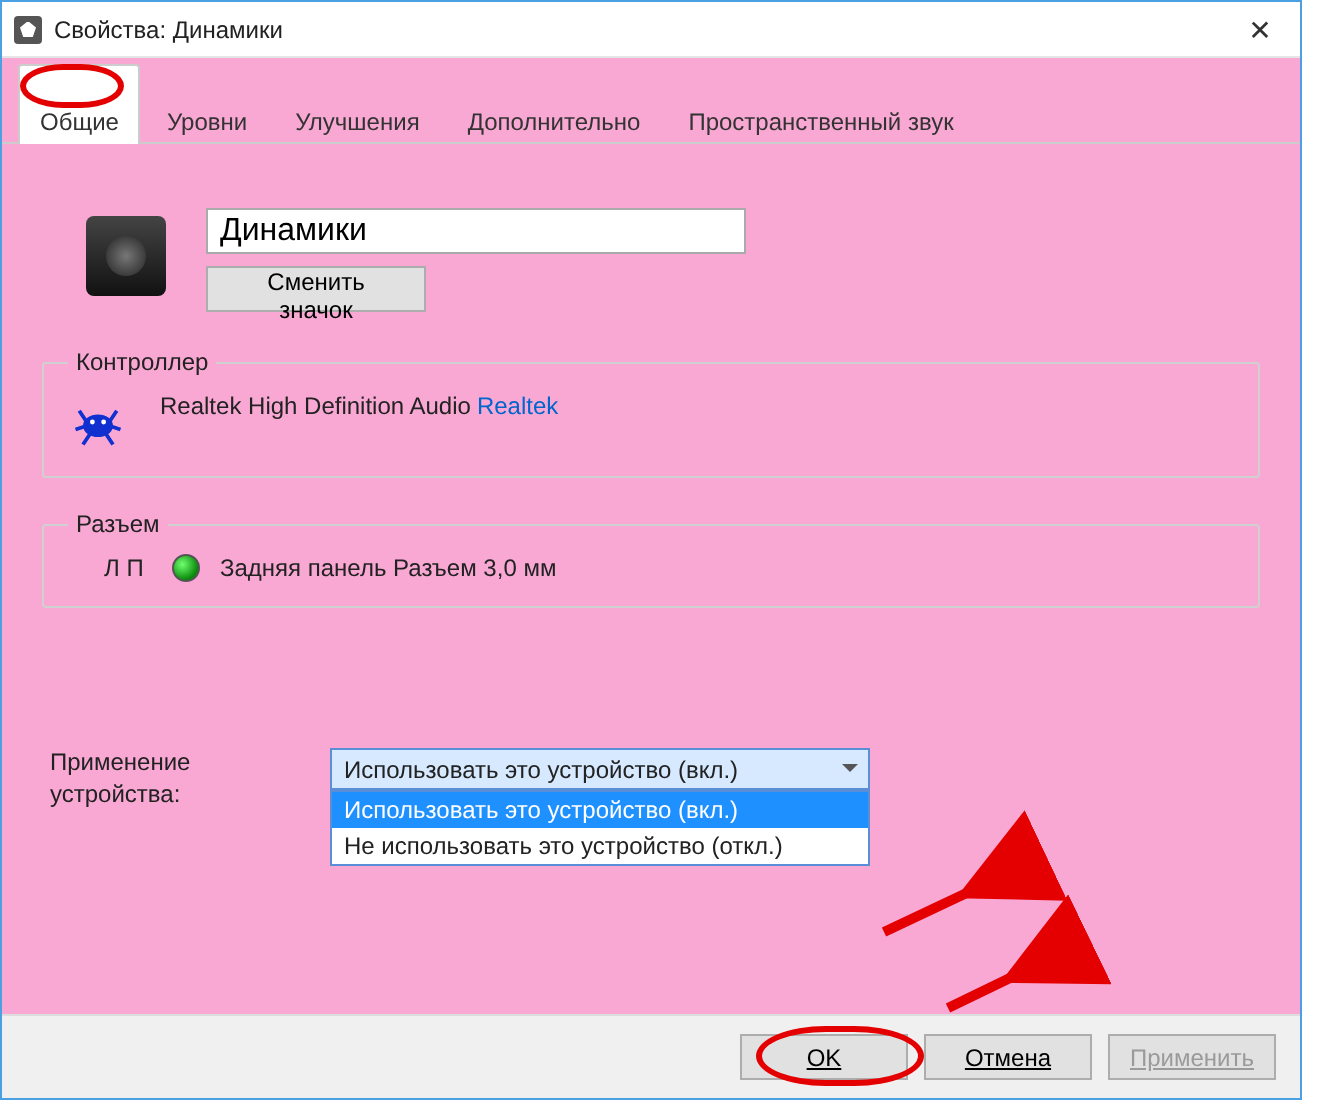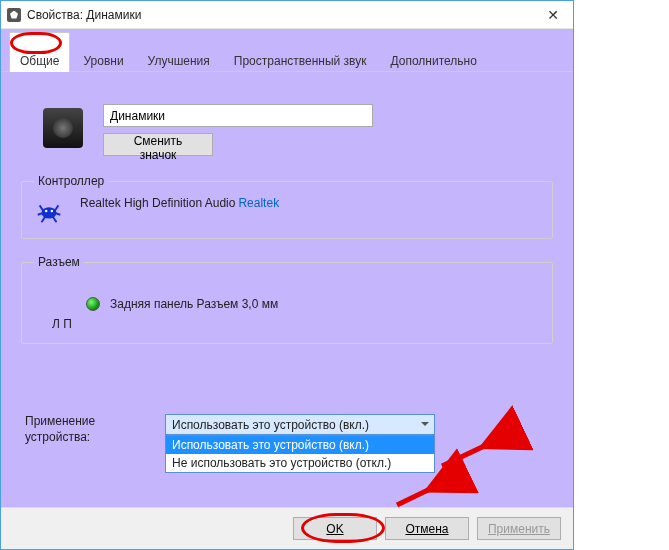--- a/index.html
+++ b/index.html
@@ -1,50 +1,50 @@
 <!DOCTYPE html>
 <html><head>
 <meta charset="utf-8">
 <style>
   * { box-sizing: border-box; font-family: "Segoe UI", Tahoma, sans-serif; }
   body { margin: 0; background: #fff; }
-  .window { width: 574px; height: 550px; border: 1px solid #4aa0e0; position: relative; background: #c4b5fd; }
+  .window { width: 651px; height: 550px; border: 1px solid #4aa0e0; position: relative; background: #f9a8d4; }
   .titlebar { height: 28px; background: #fff; display: flex; align-items: center; padding: 0 0 0 6px; font-size: 12px; border-bottom: 1px solid #e5e5e5; }
   .titlebar .ticon { width: 14px; height: 14px; background: #555; margin-right: 6px; border-radius: 2px; position: relative; }
   .titlebar .ticon::after { content:""; position:absolute; inset:3px; background:#fff; clip-path: polygon(50% 0,100% 40%,80% 100%,20% 100%,0 40%); }
   .titlebar .title { flex: 1; color: #222; }
   .titlebar .close { width: 40px; height: 28px; display:flex; align-items:center; justify-content:center; font-size: 14px; color:#333; cursor:pointer; }
   .tabs { display:flex; padding: 0 8px; margin-top: 2px; border-bottom: 1px solid #ccc; font-size: 12px; }
   .tab { padding: 21px 10px 4px; border: 1px solid transparent; border-bottom: none; color:#333; margin-right: 2px; cursor:pointer; position:relative; top:1px; }
   .tab.active { border-color: #ccc; background:#fff; border-radius: 2px 2px 0 0; }
   .hl-oval { position:absolute; border: 3px solid #e40000; border-radius: 50%/60%; pointer-events:none; }
   .hl-oval.tab-hl { left: 9px; top: 31px; width: 52px; height: 22px; }
   .content { padding: 14px 20px 0 20px; font-size: 12px; color:#222; position:relative; }
 
   .row-top { display:flex; align-items:flex-start; gap: 20px; margin-bottom: 18px; margin-top: 18px; }
   .spk-icon { width: 40px; height: 40px; background: linear-gradient(#444,#111); border-radius: 4px; position:relative; margin-left: 22px; margin-top: 4px;}
   .spk-icon::after { content:""; position:absolute; left:50%; top:50%; width:20px; height:20px; border-radius:50%; background: radial-gradient(circle,#777,#222); transform:translate(-50%,-50%); }
   .dev-col { display:flex; flex-direction:column; gap:6px; }
-  .dev-name { width: 270px; padding: 3px 6px; font-size: 12px; border:1px solid #aaa; height: 23px; }
+  .dev-name { width: 270px; padding: 3px 6px; font-size: 16px; border:1px solid #aaa; height: 23px; }
   .btn { min-width: 100px; height: 23px; font-size: 12px; border:1px solid #adadad; background:#e1e1e1; cursor:pointer; padding:0 10px; }
   .btn.change-icon { width: 110px; }
 
   fieldset { border:1px solid #d0d0d0; border-radius:2px; padding: 8px 12px 12px; margin: 0 0 16px 0; }
   legend { font-size: 12px; padding: 0 4px; color:#222; }
 
   .ctrl-row { display:flex; align-items:flex-start; gap: 16px; }
   .crab { width: 30px; height: 30px; position:relative; }
   .crab svg { width:30px; height:30px; }
   .ctrl-text { display:flex; flex-direction:row; gap:3px; flex:1; }
   .ctrl-name { color:#222; }
   .ctrl-vendor { color:#0066cc; cursor:pointer; }
   .props-btn { align-self:flex-start; }
 
   .jack-row { display:flex; align-items:center; gap: 10px; padding-left: 18px; }
-  .jack-label { color:#222; min-width: 24px; margin-top: 40px; }
+  .jack-label { color:#222; min-width: 24px; }
   .jack-dot { width:14px; height:14px; border-radius:50%; background: radial-gradient(circle at 35% 35%, #6fff6f, #0a8a0a 70%); border:1px solid #555; }
   .jack-desc { color:#222; }
 
   .usage-row { display:flex; align-items:flex-start; gap: 30px; margin-top: 70px; padding-left: 4px;}
   .usage-label { width: 110px; color:#222; line-height:1.3; }
   .combo { width: 270px; position:relative; }
   .combo-field { border:1px solid #7a9fd4; background:#fff; height:21px; display:flex; align-items:center; padding:0 18px 0 6px; font-size:12px; position:relative; cursor:pointer; }
   .combo-field::after { content:""; position:absolute; right:5px; top:7px; border:4px solid transparent; border-top-color:#555; }
   .combo-field.highlight { background:#d6e9ff; border-color:#5a8fd8; }
   .combo-list { position:absolute; left:0; top:21px; width:100%; border:1px solid #5a8fd8; background:#fff; z-index:5; }
@@ -66,22 +66,22 @@
   <div class="titlebar">
     <div class="ticon"></div>
     <div class="title">Свойства: Динамики</div>
     <div class="close">✕</div>
   </div>
 
   <div class="tabs">
     <div class="tab active">Общие</div>
     <div class="tab">Уровни</div>
     <div class="tab">Улучшения</div>
+    <div class="tab">Дополнительно</div>
     <div class="tab">Пространственный звук</div>
-    <div class="tab">Дополнительно</div>
   </div>
   <div class="hl-oval tab-hl"></div>
 
   <div class="content">
     <div class="row-top">
       <div class="spk-icon"></div>
       <div class="dev-col">
         <input class="dev-name" type="text" value="Динамики" style="">
         <button class="btn change-icon">Сменить значок</button>
       </div>

